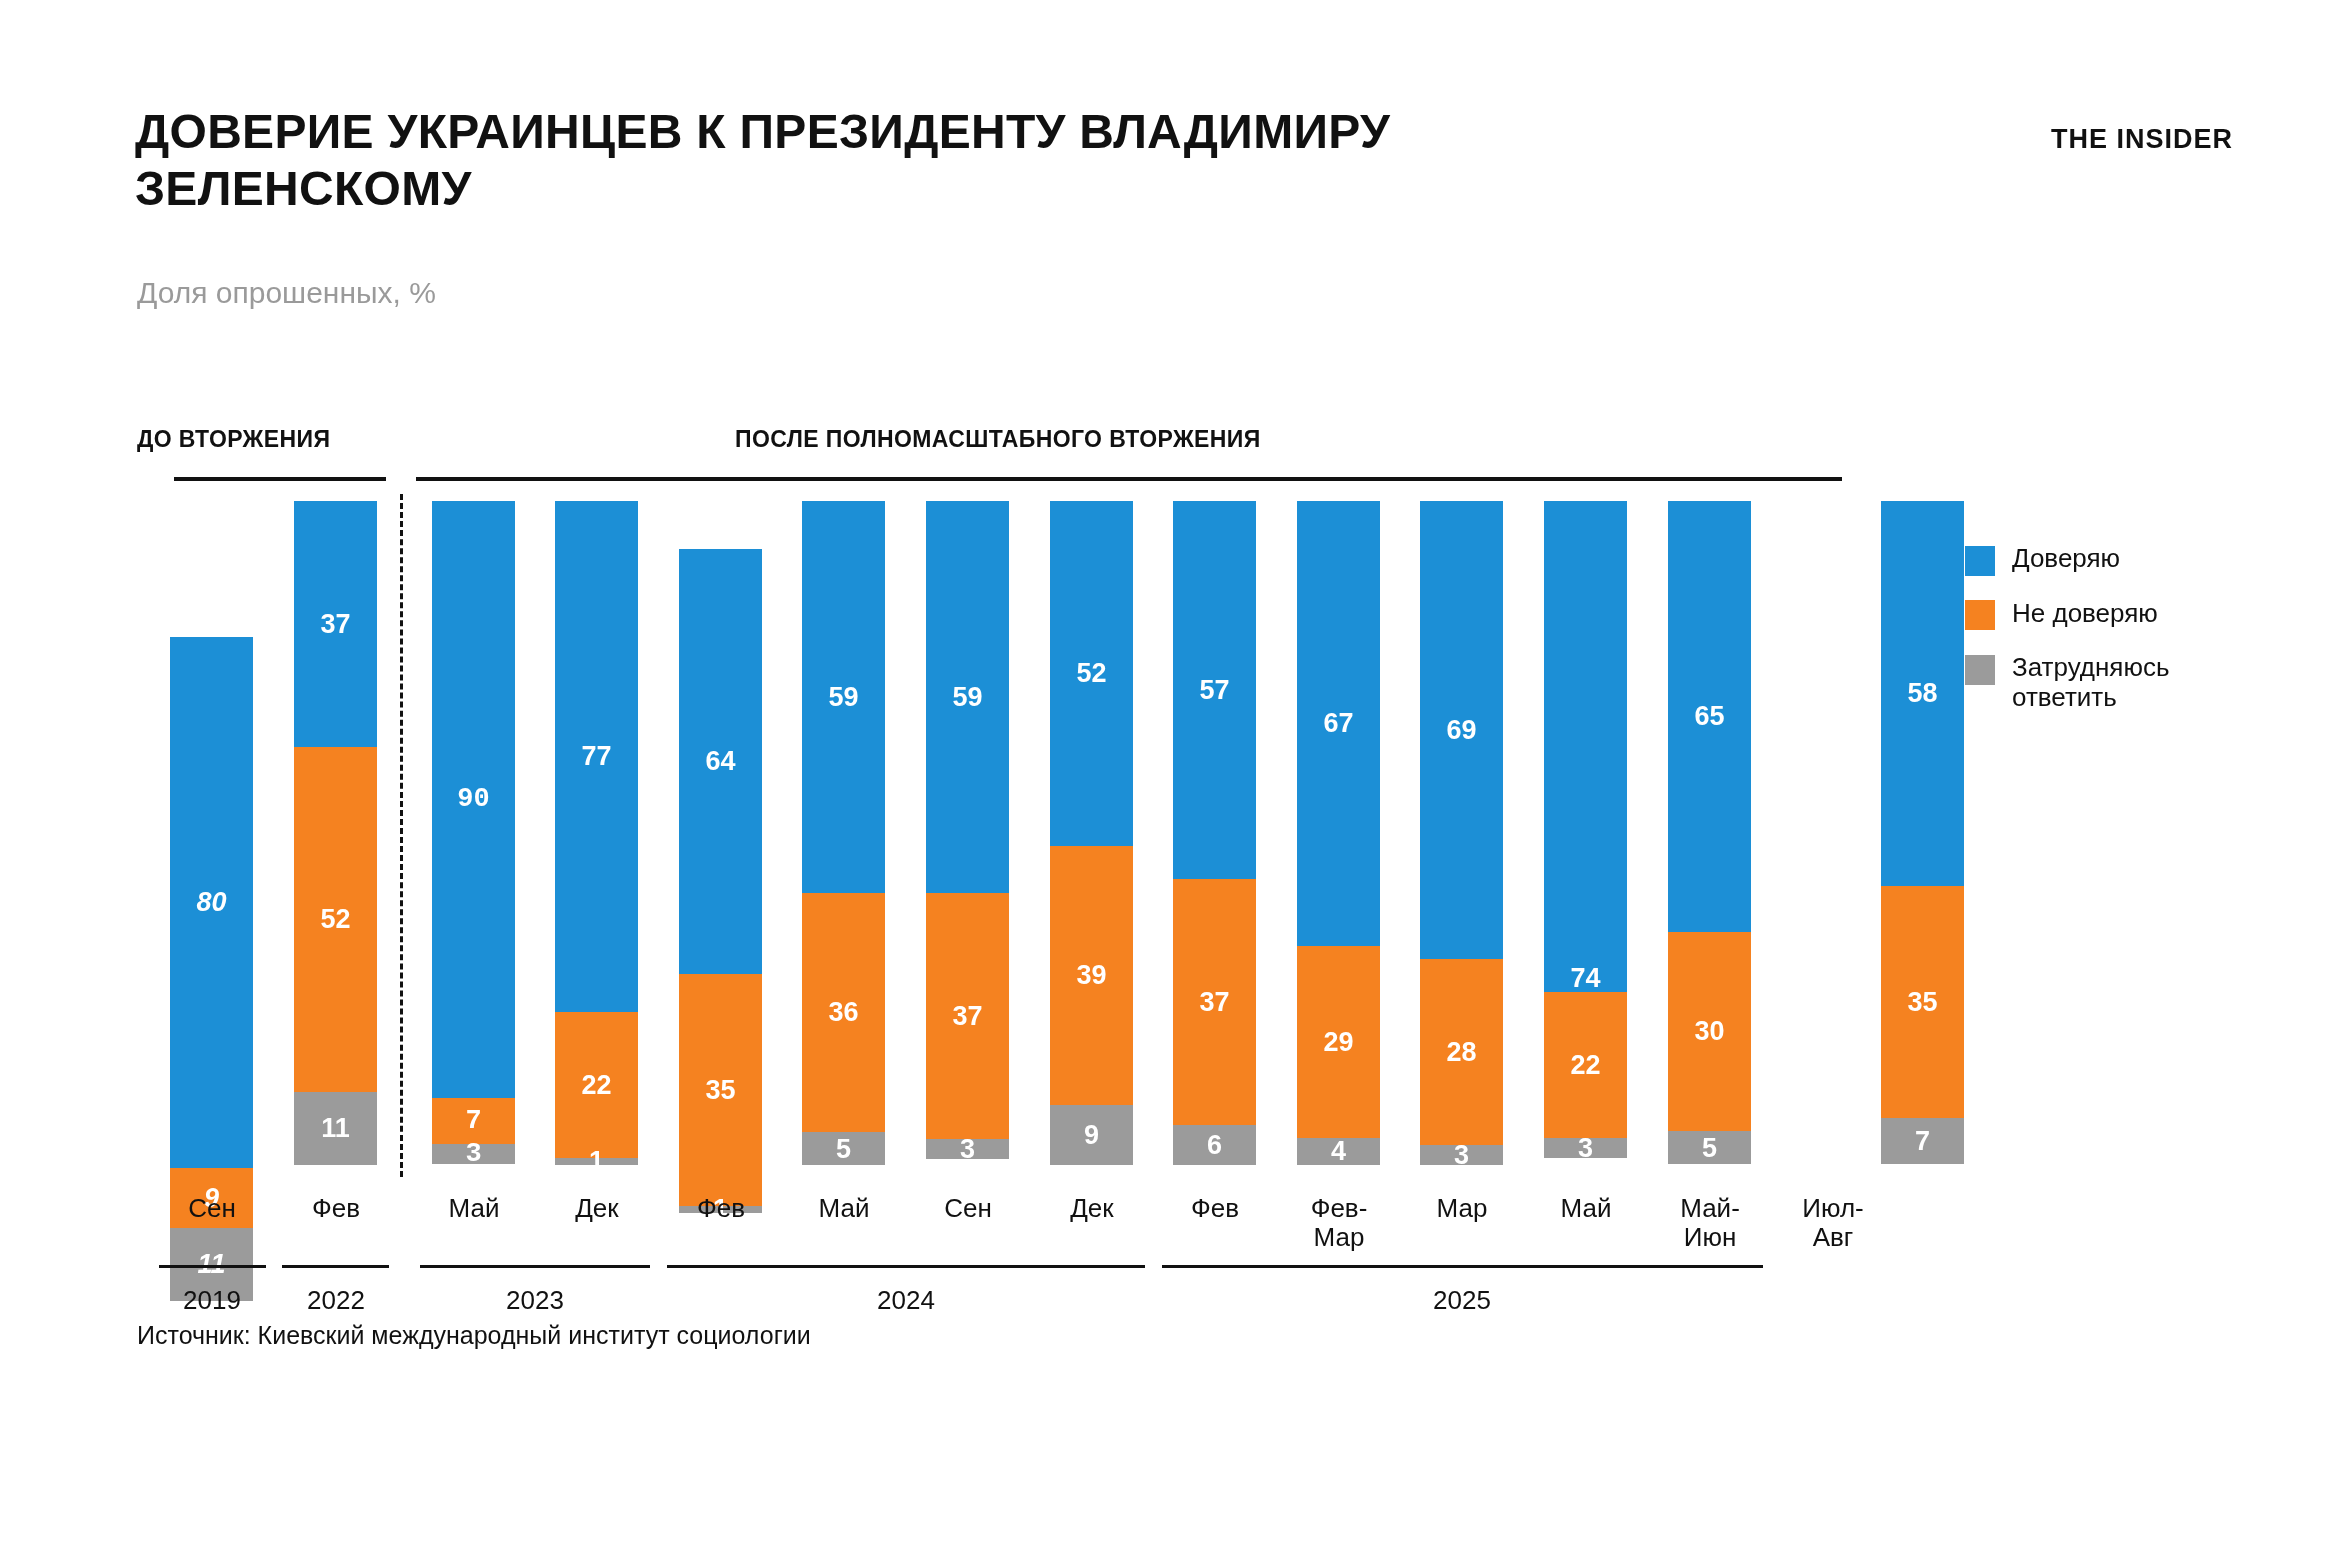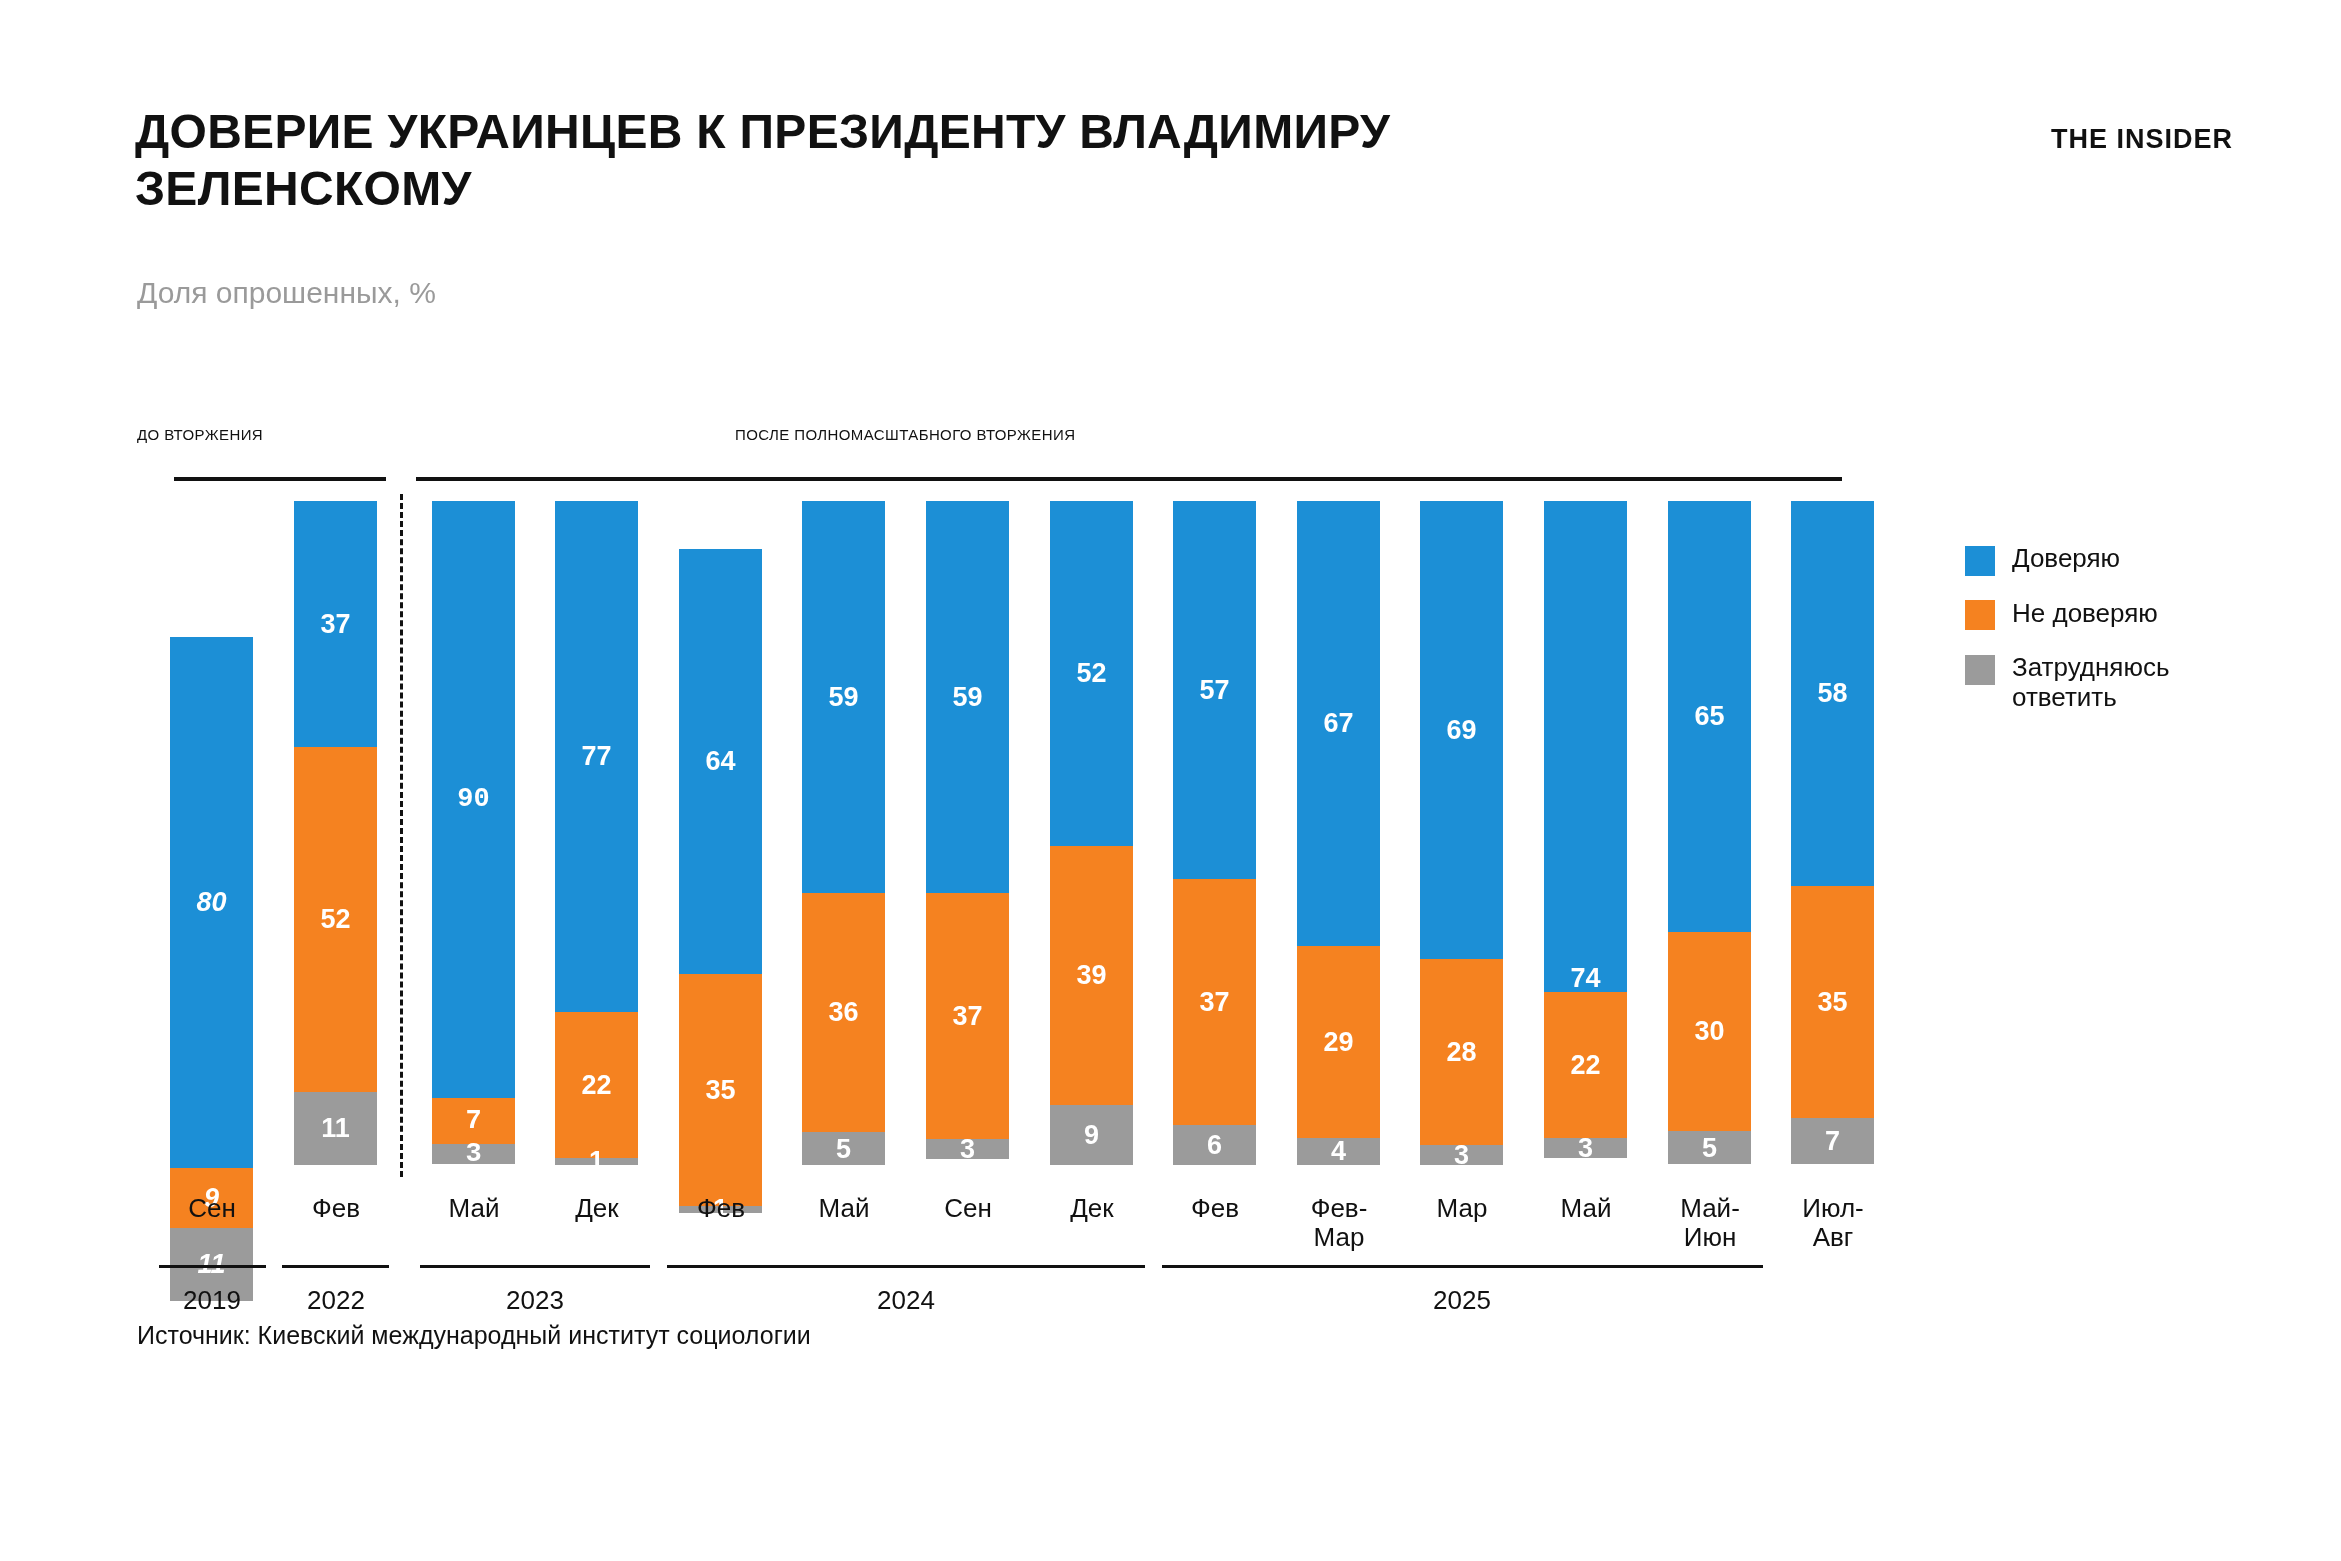--- a/index.html
+++ b/index.html
@@ -50,22 +50,22 @@
     top: 124px;
     font-size: 27px;
     font-weight: bold;
     letter-spacing: 1px;
     color: #111111;
   }
 
   
   .section-label {
     position: absolute;
-    font-size: 15px;
-    font-weight: normal;
+    font-size: 23px;
+    font-weight: bold;
     letter-spacing: 0.4px;
     color: #111111;
     text-transform: uppercase;
     white-space: nowrap;
   }
   .rule {
     position: absolute;
     height: 3.9px;
     background: #111111;
   }
@@ -323,21 +323,21 @@
         <div class="seg seg-trust" style="height: 431px;">
           <span>65</span>
         </div>
         <div class="seg seg-distrust" style="height: 199px;">
           <span>30</span>
         </div>
         <div class="seg seg-hard small" style="height: 33px;">
           <span>5</span>
         </div>
       </div>
-      <div class="bar-group" style="left: 1621px; height: 664px;">
+      <div class="bar-group" style="left: 1711px; height: 664px;">
         <div class="seg seg-trust" style="height: 385px;">
           <span>58</span>
         </div>
         <div class="seg seg-distrust" style="height: 232px;">
           <span>35</span>
         </div>
         <div class="seg seg-hard small" style="height: 46px;">
           <span>7</span>
         </div>
       </div>

